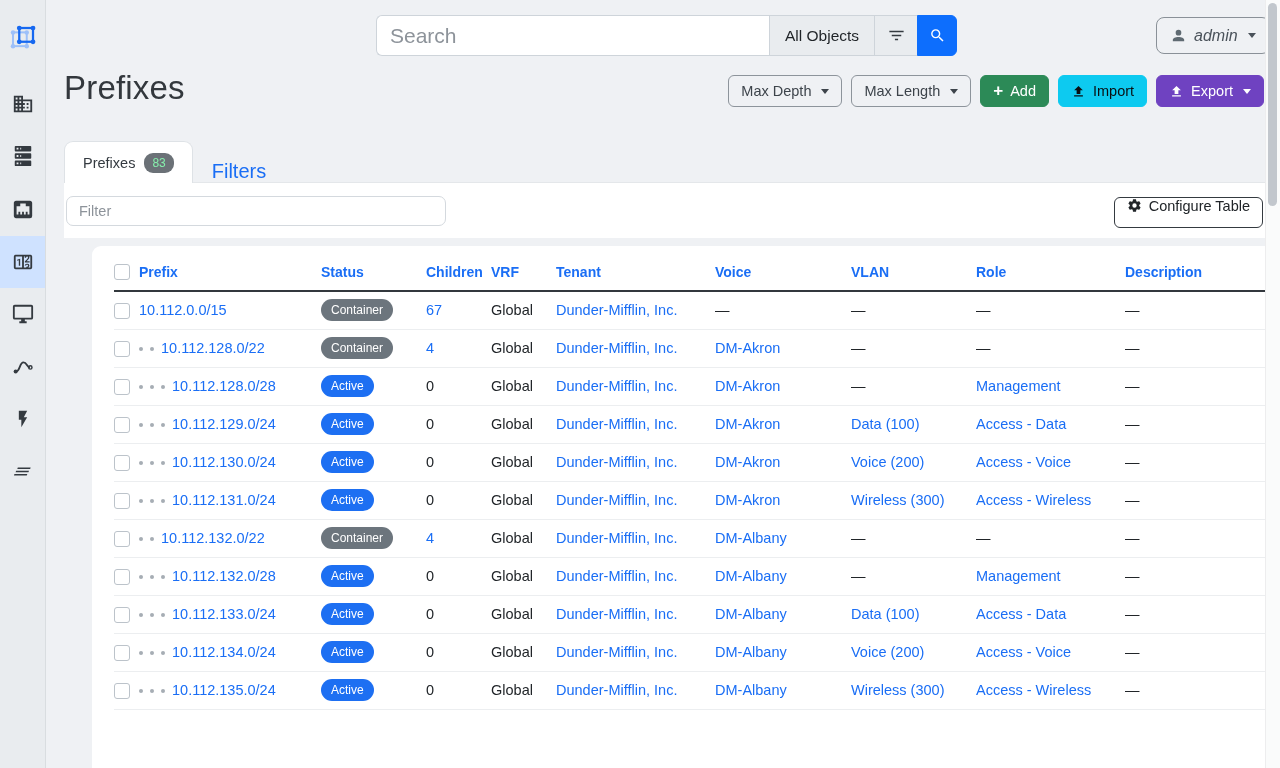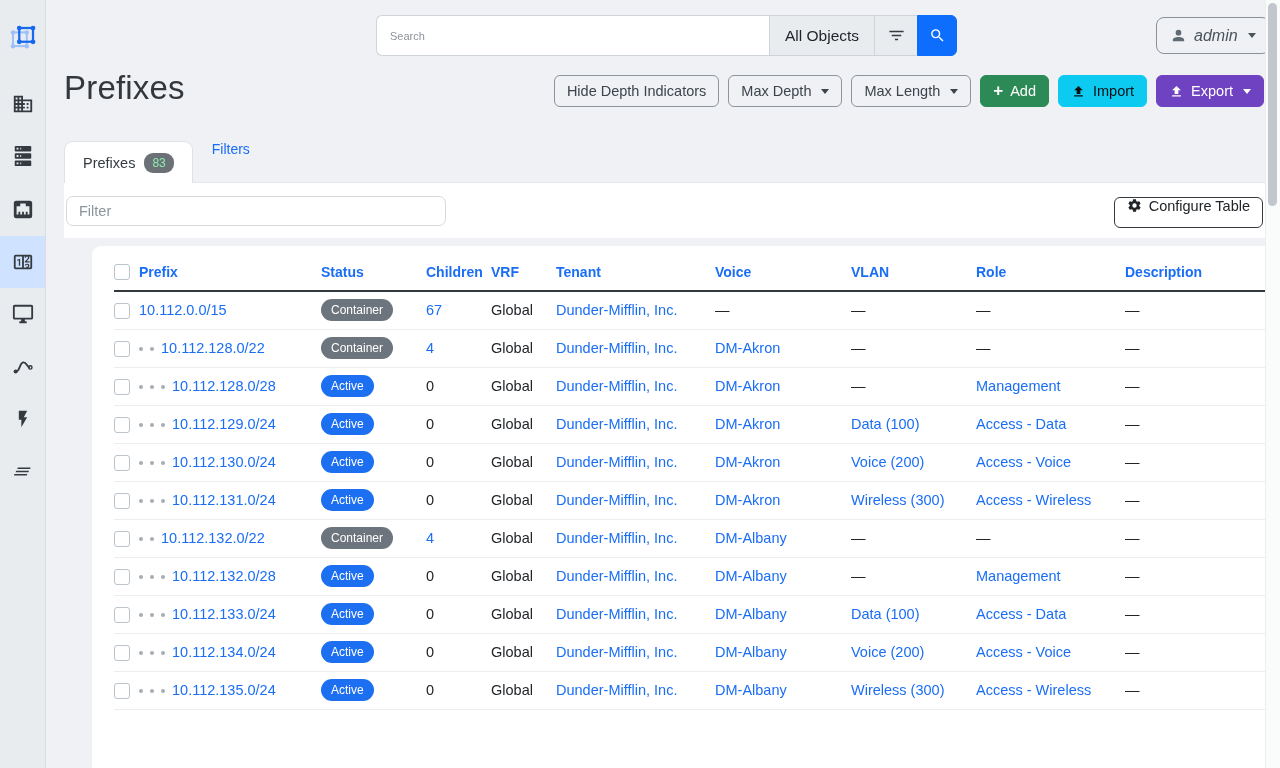--- a/index.html
+++ b/index.html
@@ -8,21 +8,21 @@
   #app { position:relative; width:1280px; height:768px; background:#eff1f4; overflow:hidden; }
 
   
   .sidebar { position:absolute; left:0; top:0; width:46px; height:768px; background:#e9ecef; border-right:1px solid #d9dde0; z-index:6; }
   .side-item { position:absolute; left:0; width:45px; height:52px; display:flex; align-items:center; justify-content:center; cursor:pointer; }
   .side-item.active { background:#cfe2ff; }
   .side-item svg { display:block; }
 
   
   .search-group { position:absolute; left:376px; top:15px; height:41px; display:flex; z-index:2; }
-  .search-input { width:393px; height:41px; border:1px solid #ced4da; border-right:none; border-radius:6px 0 0 6px; padding:0 13px; font-size:11px; background:#fff; color:#212529; outline:none; font-family:inherit; }
+  .search-input { width:393px; height:41px; border:1px solid #ced4da; border-right:none; border-radius:6px 0 0 6px; padding:0 13px; font-size:21px; background:#fff; color:#212529; outline:none; font-family:inherit; }
   .search-input::placeholder { color:#8d939a; }
   .scope-btn { display:flex; align-items:center; padding:0 15px; background:#e9ecef; border:1px solid #ced4da; border-right:none; font-size:15.5px; color:#1f2327; cursor:pointer; }
   .filterbtn { width:43px; display:flex; align-items:center; justify-content:center; background:#e9ecef; border:1px solid #ced4da; border-right:none; cursor:pointer; }
   .search-btn { width:40px; background:#0d6efd; border:1px solid #0d6efd; border-radius:0 6px 6px 0; display:flex; align-items:center; justify-content:center; cursor:pointer; }
 
   
   .user-menu { position:absolute; left:1156px; top:17px; height:37px; padding:12px 13px; display:flex; align-items:center; gap:7px; border:1px solid #8a9198; border-radius:8px; color:#4a525a; font-size:16px; cursor:pointer; background:transparent;font-style:italic; }
 
   
   .page-title { position:absolute; left:64px; top:69px; font-size:33px; font-weight:400; color:#33383d; letter-spacing:.2px; }
@@ -32,21 +32,21 @@
   .btn-green { background:#2c8a57; border-color:#2c8a57; color:#fff; }
   .btn-cyan { background:#0dcaf0; border-color:#0dcaf0; color:#0a0f12; }
   .btn-purple { background:#6f42c1; border-color:#6f42c1; color:#fff; }
   .caret { width:0; height:0; border-left:4.5px solid transparent; border-right:4.5px solid transparent; border-top:5px solid currentColor; margin-left:3px; }
   .plus-glyph { font-size:17px; font-weight:700; line-height:1; margin-top:-1px; }
 
   
   .tabs { position:absolute; left:64px; top:141px; display:flex; z-index:4; }
   .tab-active { display:flex; align-items:center; gap:9px; padding:0 18px; height:42px; background:#fff; border:1px solid #dee2e6; border-bottom:none; border-radius:9px 9px 0 0; font-size:14.5px; color:#343a40; cursor:pointer; }
   .tab-badge { background:#6b7177; color:#86efac; font-size:12px; padding:3px 8px; border-radius:9px; }
-  .tab-link { display:flex; align-items:flex-start; padding:0 19px; height:42px; color:#1a6ef5; font-size:14px; cursor:pointer; text-decoration:none; }
+  .tab-link { display:flex; align-items:flex-end; padding:0 19px; height:42px; color:#1a6ef5; font-size:20px; cursor:pointer; text-decoration:none; }
 
   
   .filter-panel { position:absolute; left:64px; top:182px; width:1201px; height:56px; background:#fff; border-top:1px solid #e4e7ea; z-index:3; }
   .filter-input { position:absolute; left:2px; top:13px; width:380px; height:30px; border:1px solid #d4d9de; border-radius:7px; padding:0 12px; font-size:14.5px; outline:none; font-family:inherit; }
   .filter-input::placeholder { color:#8d939a; }
   .configure-btn { position:absolute; right:2px; top:14px; height:31px; display:flex; align-items:flex-start; gap:7px; padding:0 12px; border:1px solid #343a40; border-radius:6px; background:#fff; font-size:14.5px; color:#212529; cursor:pointer; font-family:inherit; }
 
   
   .table-card { position:absolute; left:64px; top:246px; width:1201px; height:522px; background:#fff; border-radius:9px 9px 0 0; overflow:hidden; z-index:2;margin-left:28px; }
   table { position:absolute; left:22px; top:0; width:1161px; border-collapse:collapse; font-size:14.5px; table-layout:fixed; }
@@ -161,23 +161,20 @@
     <svg width="17" height="17" viewBox="0 0 24 24" fill="#5f6a72">
         <path d="M12,4A4,4 0 0,1 16,8A4,4 0 0,1 12,12A4,4 0 0,1 8,8A4,4 0 0,1 12,4M12,14C16.42,14 20,15.79 20,18V20H4V18C4,15.79 7.58,14 12,14Z"></path>
       </svg>
     <span>admin</span>
     <span class="caret"></span>
   </button>
 
   <h1 class="page-title">Prefixes</h1>
 
   <div class="toolbar">
-    <button class="btn btn-outline">
-        <span>Hide Depth Indicators</span>
-      </button>
     <button class="btn btn-outline">
         <span>Max Depth</span>
         <span class="caret"></span>
       </button>
     <button class="btn btn-outline">
         <span>Max Length</span>
         <span class="caret"></span>
       </button>
     <button class="btn btn-green">
         <span class="plus-glyph">+</span>

